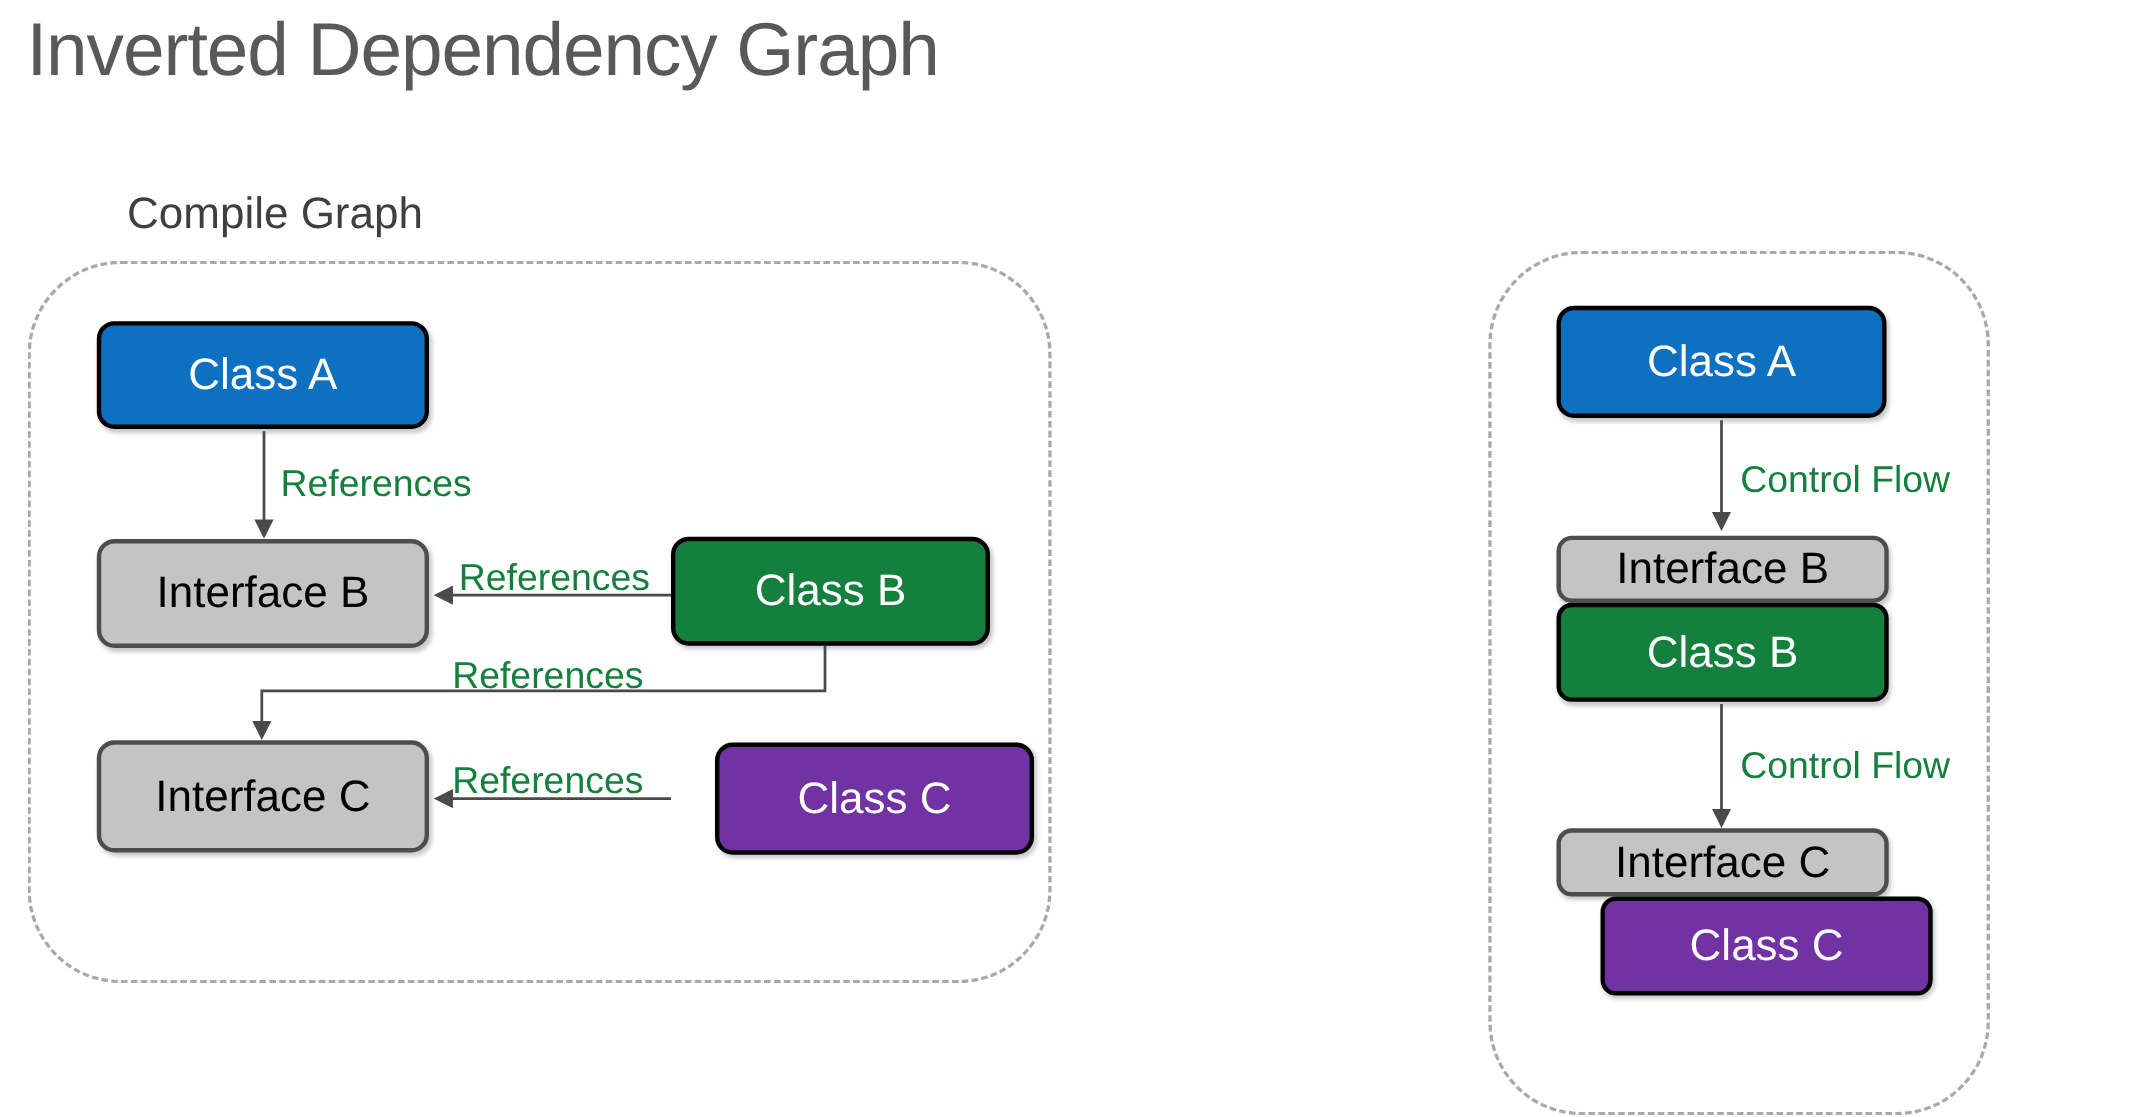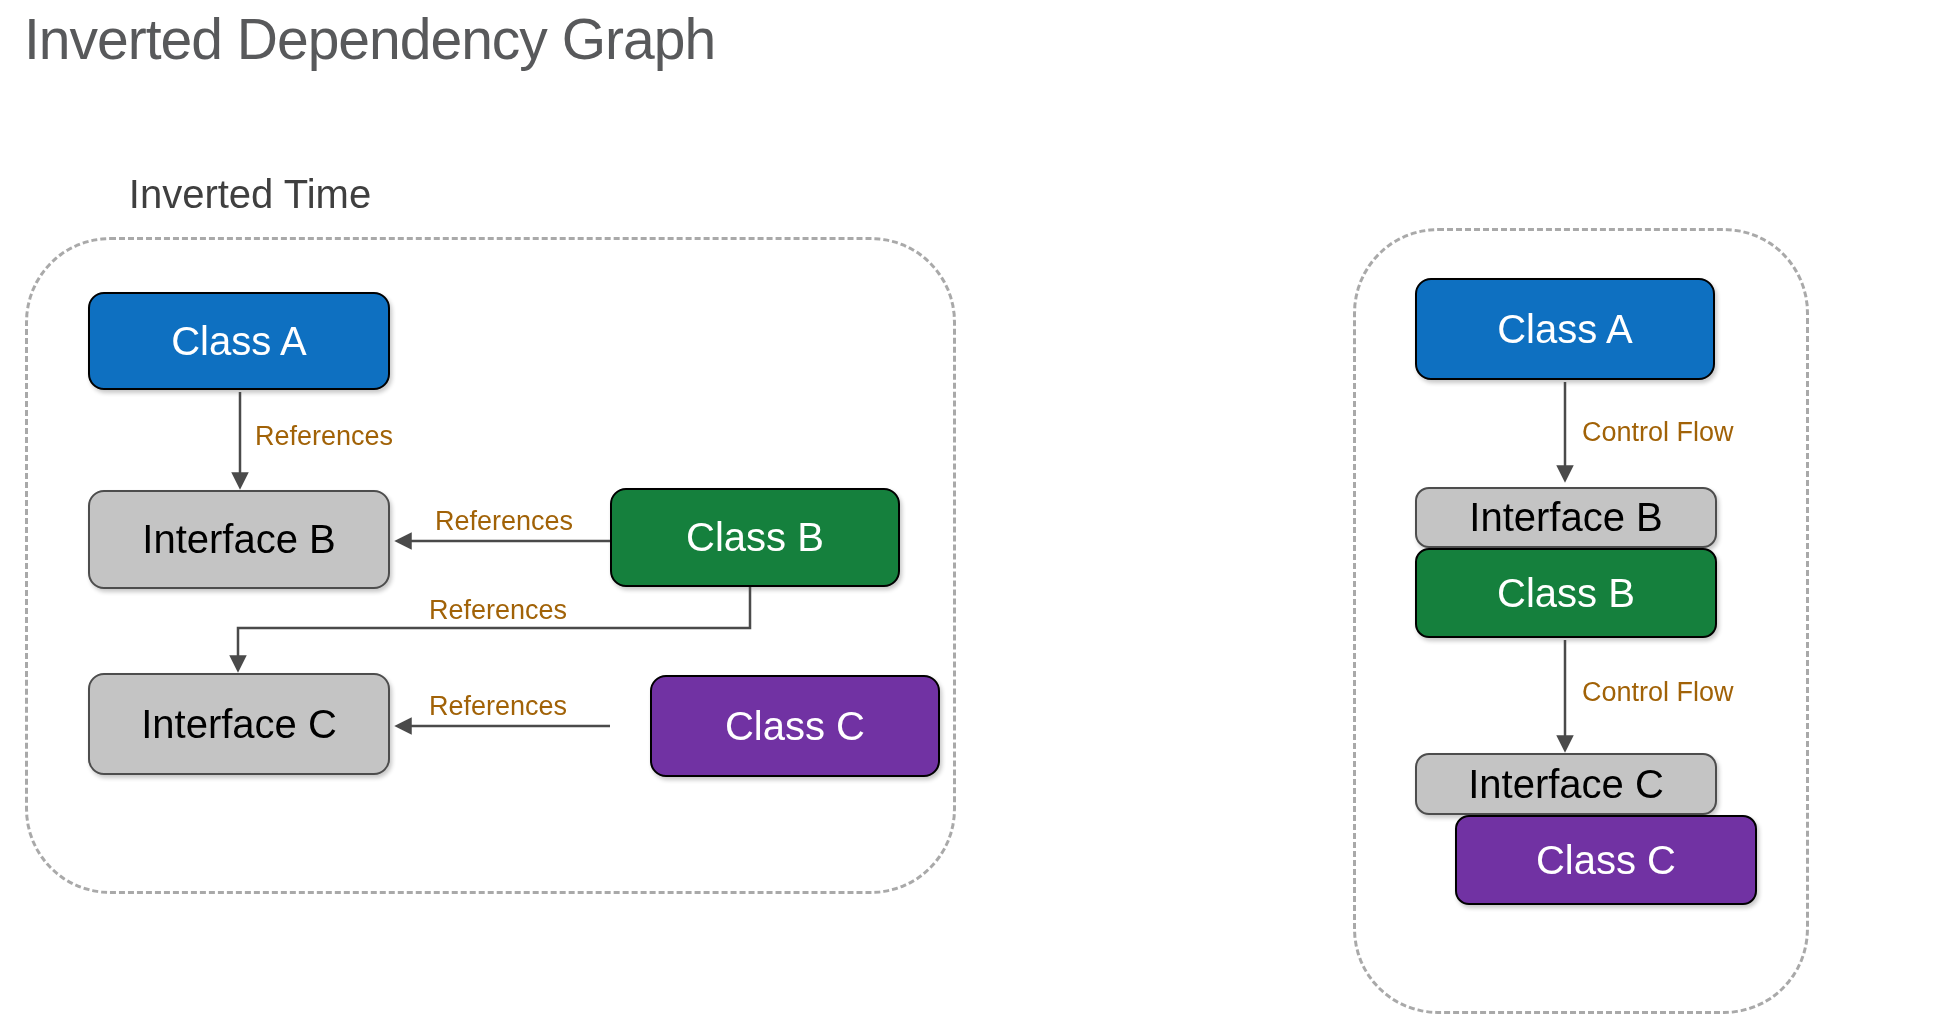--- a/index.html
+++ b/index.html
@@ -2,53 +2,53 @@
 <html><head>
 <meta charset="utf-8">
 <style>
   html,body{margin:0;padding:0;background:#ffffff;}
   #stage{
     position:relative;width:1950px;height:1015px;background:#ffffff;overflow:hidden;
     font-family:"Liberation Sans","DejaVu Sans",sans-serif;
   }
   .title{
     position:absolute;left:24px;top:6px;
-    font-size:57px;font-weight:100;letter-spacing:-1px;color:#58595b;
+    font-size:68px;font-weight:100;letter-spacing:-1px;color:#58595b;
     white-space:nowrap;
   }
   .section-label{
     position:absolute;font-size:40px;color:#3f3f3f;text-align:center;white-space:nowrap;
   }
   .dashed-container{
     position:absolute;border:3px dashed #a9a9a9;border-radius:85px;background:transparent;
   }
   .node{
     position:absolute;display:flex;align-items:center;justify-content:center;
     font-size:40px;color:#ffffff;border-radius:16px;
-    border:2px solid #000000;box-shadow:2px 3px 4px rgba(0,0,0,0.22);
+    border:4px solid #000000;box-shadow:2px 3px 4px rgba(0,0,0,0.22);
     box-sizing:border-box;white-space:nowrap;
   }
   .node.blue{background:#0e70c1;}
   .node.green{background:#15803d;}
   .node.purple{background:#7132a3;margin-left:40px;}
   .node.gray{background:#c4c4c4;border-color:#4d4d4d;color:#000000;}
   .edge-label{
-    position:absolute;font-size:27px;color:#a16207;white-space:nowrap;
+    position:absolute;font-size:34px;color:#15803d;white-space:nowrap;
   }
   .edge-label.centered{text-align:center;}
   #arrow-layer{position:absolute;left:0;top:0;pointer-events:none;}
 </style>
 </head>
 <body>
 
 <div id="stage">
 
   <div class="title">Inverted Dependency Graph</div>
 
-  <div class="section-label" style="left:25px;top:172px;width:450px;">Inverted Time</div>
+  <div class="section-label" style="left:25px;top:172px;width:450px;">Compile Graph</div>
   <div class="dashed-container" style="left:25px;top:237px;width:925px;height:651px;"></div>
 
   <div class="node blue" style="left:88px;top:292px;width:302px;height:98px;">Class A</div>
   <div class="node gray" style="left:88px;top:490px;width:302px;height:99px;">Interface B</div>
   <div class="node green" style="left:610px;top:488px;width:290px;height:99px;">Class B</div>
   <div class="node gray" style="left:88px;top:673px;width:302px;height:102px;">Interface C</div>
   <div class="node purple" style="left:610px;top:675px;width:290px;height:102px;">Class C</div>
 
   <div class="edge-label" style="left:255px;top:421px;">References</div>
   <div class="edge-label centered" style="left:404px;top:506px;width:200px;">References</div>

